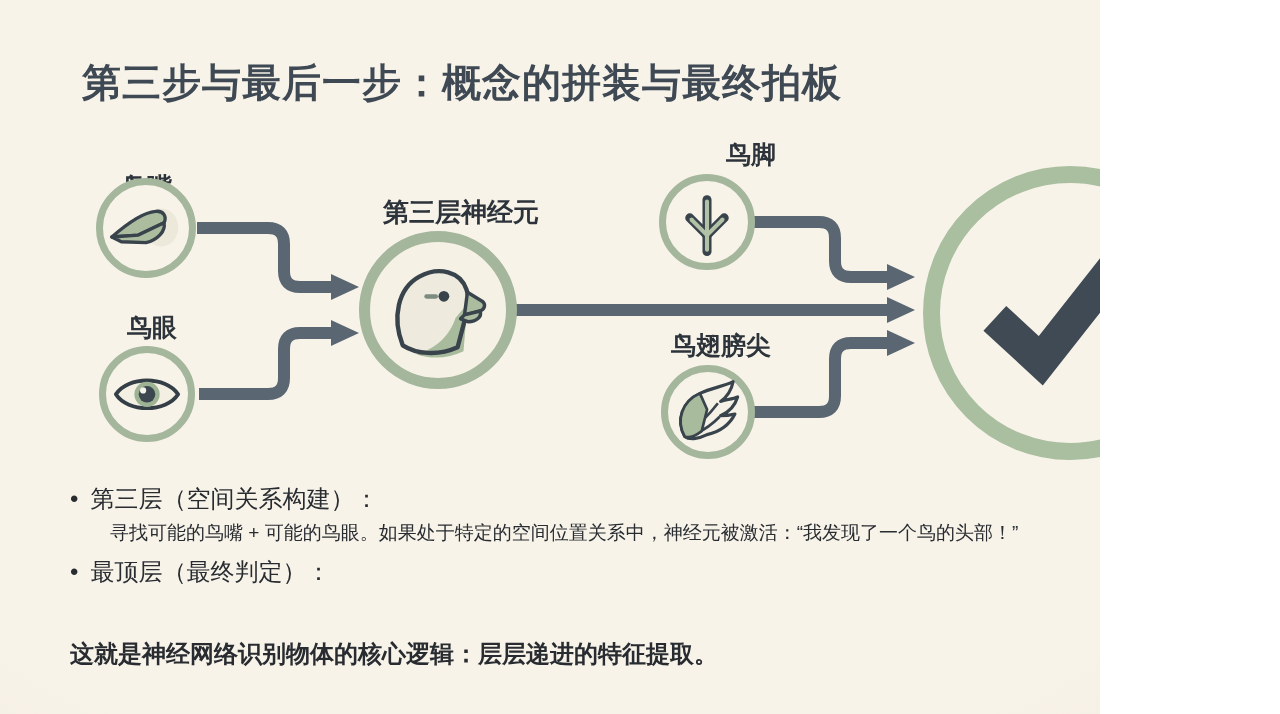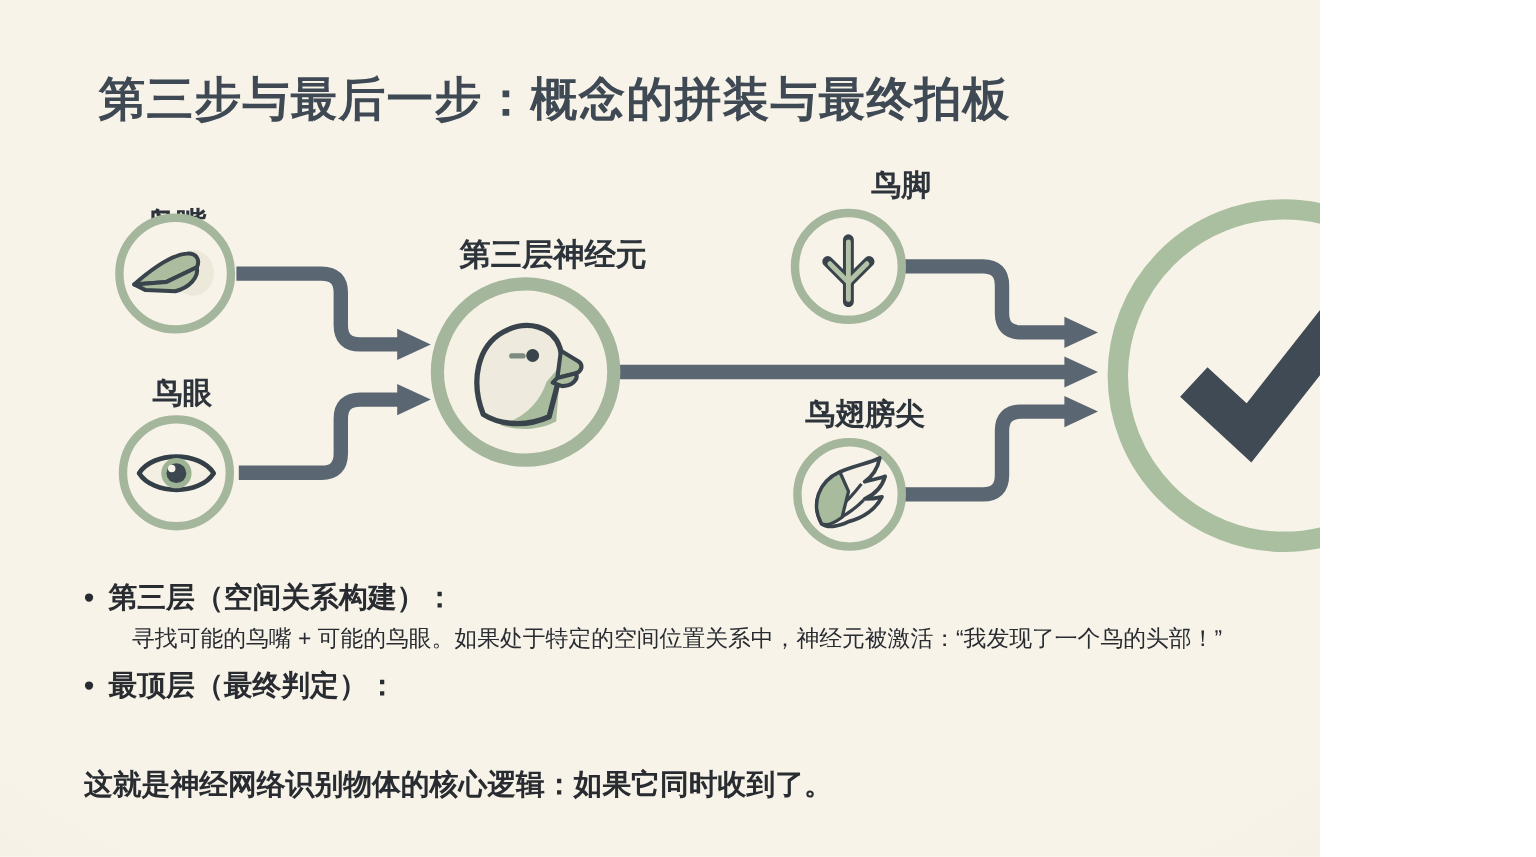--- a/index.html
+++ b/index.html
@@ -31,21 +31,21 @@
   .circle.eye    { left:99px;  top:346px; width:96px;  height:96px;  }
   .circle.neuron { left:359px; top:231px; width:158px; height:158px; border-width:11px; background:#f5f1e5; }
   .circle.foot   { left:659px; top:174px; width:96px;  height:96px;  }
   .circle.wing   { left:661px; top:365px; width:94px;  height:94px;  }
   .circle.output { left:923px; top:166px; width:294px; height:294px; border-width:17px; border-color:#a9bf9f; }
 
   svg.arrows { position:absolute; left:0; top:0; }
 
   .notes { position:absolute; left:70px; top:482px; width:1190px; color:#282c31; }
   .note-heading {
-    font-size:24px; font-weight:700; line-height:34px; white-space:nowrap;
+    font-size:24px; font-weight:400; line-height:34px; white-space:nowrap;
   }
   .note-heading::before { content:"•"; margin-right:12px; font-size:24px; }
   .note-body {
     font-size:19px; font-weight:400; line-height:34px; margin-left:40px; white-space:nowrap;
   }
   .footer-line {
     position:absolute; left:70px; top:638px;
     font-size:24px; font-weight:700; color:#282c31; white-space:nowrap;
   }
 </style>
@@ -142,15 +142,15 @@
   <div class="notes">
     <div>
       <div class="note-heading">第三层（空间关系构建）：</div>
       <div class="note-body">寻找可能的鸟嘴 + 可能的鸟眼。如果处于特定的空间位置关系中，神经元被激活：“我发现了一个鸟的头部！”</div>
     </div>
     <div style="margin-top:5px;">
       <div class="note-heading">最顶层（最终判定）：</div>
     </div>
   </div>
 
-  <div class="footer-line">这就是神经网络识别物体的核心逻辑：如果它同时收到了。</div>
+  <div class="footer-line">这就是神经网络识别物体的核心逻辑：层层递进的特征提取。</div>
 
 </div>
 
 </body></html>

